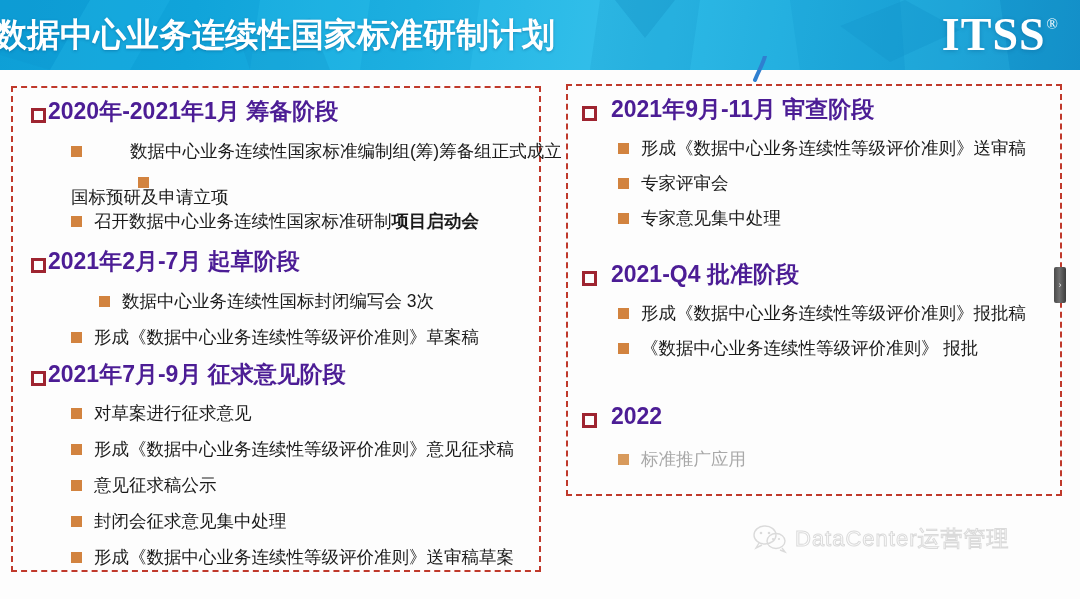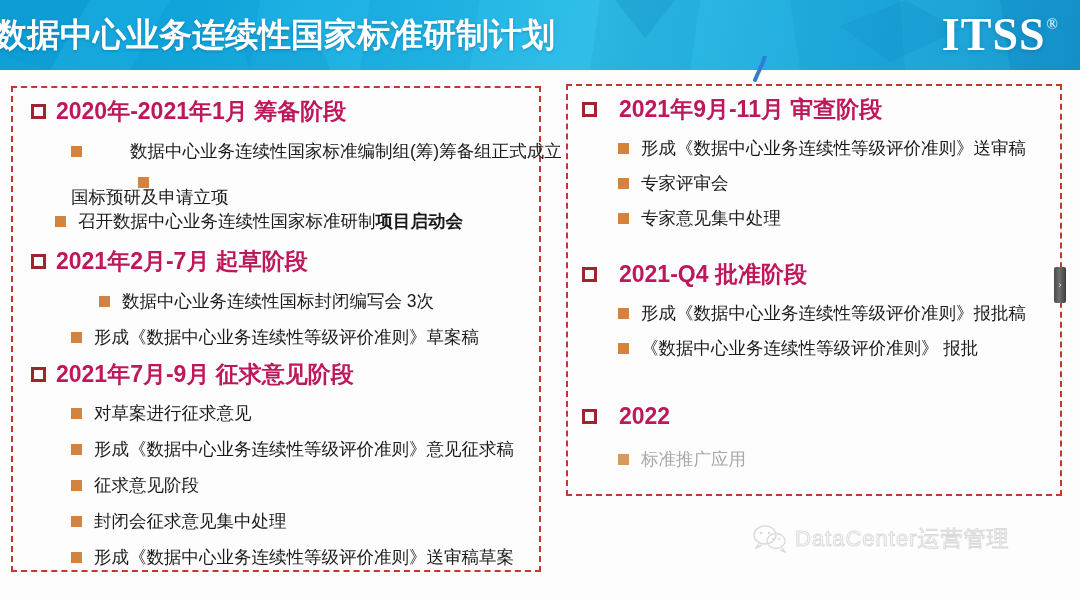--- a/index.html
+++ b/index.html
@@ -113,25 +113,24 @@
     z-index: 6;
     display: flex;
     align-items: center;
     justify-content: center;
     color: #e8e8e8;
     font-size: 9px;
   }
 
   .phase-head {
     display: flex;
-    align-items: center;
-    color: #be185d;
+    align-items: flex-end;
+    color: #4c1d95;
     font-weight: bold;
     white-space: nowrap;
-    gap: 8px;
   }
   .sq-hollow {
     width: 15px;
     height: 15px;
     border: 3px solid #9e2430;
     background: #fdfdfd;
     box-sizing: border-box;
     flex: 0 0 auto;
     display: inline-block;
   }
@@ -228,21 +227,21 @@
     <span class="phase-head-text">2020年-2021年1月 筹备阶段</span>
   </div>
   <div class="row item" style="left:58px; top:54px;gap:36px;">
     <span class="sq-solid"></span>
     <span class="item-text">数据中心业务连续性国家标准编制组(筹)筹备组正式成立</span>
   </div>
   <div class="row item" style="left:58px; top:89px;flex-direction:column;">
     <span class="sq-solid"></span>
     <span class="item-text">国标预研及申请立项</span>
   </div>
-  <div class="row item" style="left:42px; top:124px;align-items:center;">
+  <div class="row item" style="left:58px; top:124px;align-items:center;">
     <span class="sq-solid"></span>
     <span class="item-text">召开数据中心业务连续性国家标准研制</span>
       <span class="item-text bold-tail">项目启动会</span>
   </div>
 
   <div class="row phase-head" style="left:18px; top:162px;">
     <span class="sq-hollow"></span>
     <span class="phase-head-text">2021年2月-7月 起草阶段</span>
   </div>
   <div class="row item" style="left:58px; top:204px;margin-left:28px;">
@@ -261,21 +260,21 @@
   <div class="row item" style="left:58px; top:316px;">
     <span class="sq-solid"></span>
     <span class="item-text">对草案进行征求意见</span>
   </div>
   <div class="row item" style="left:58px; top:352px;">
     <span class="sq-solid"></span>
     <span class="item-text">形成《数据中心业务连续性等级评价准则》意见征求稿</span>
   </div>
   <div class="row item" style="left:58px; top:388px;">
     <span class="sq-solid"></span>
-    <span class="item-text">征求意见阶段</span>
+    <span class="item-text">意见征求稿公示</span>
   </div>
   <div class="row item" style="left:58px; top:424px;">
     <span class="sq-solid"></span>
     <span class="item-text">封闭会征求意见集中处理</span>
   </div>
   <div class="row item" style="left:58px; top:460px;">
     <span class="sq-solid"></span>
     <span class="item-text">形成《数据中心业务连续性等级评价准则》送审稿草案</span>
   </div>
 </div>

